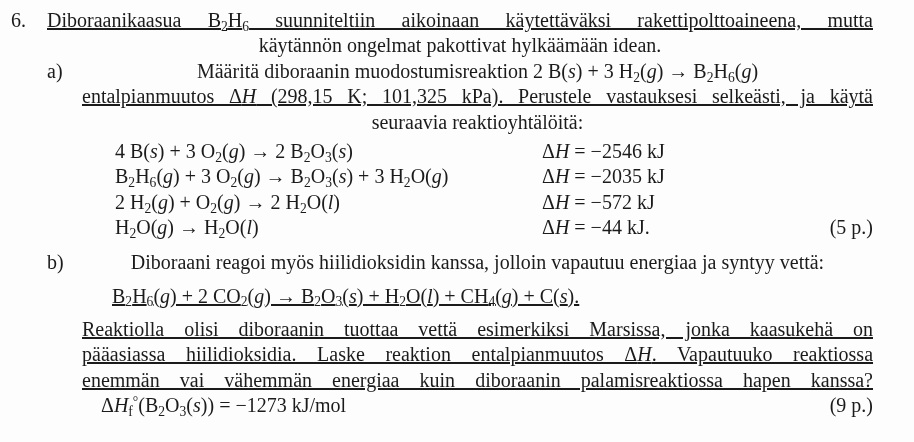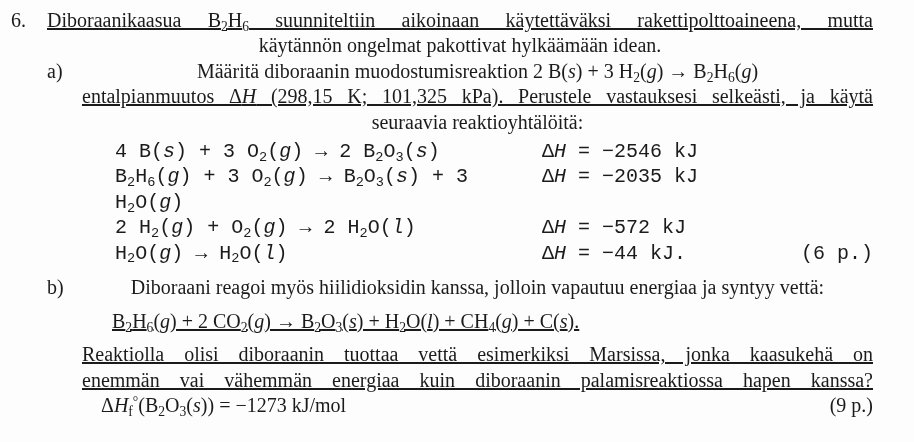--- a/index.html
+++ b/index.html
@@ -21,21 +21,21 @@
   .part { display: flex; }
   .part-letter { flex: 0 0 35px; width: 35px; }
   .part-body { flex: 1; min-width: 0; }
   .line { text-align: center; }
   .line.jl { text-align: justify; text-align-last: justify; text-justify: inter-word; text-decoration: underline; }
   sub, sup { font-size: 0.68em; line-height: 0; }
   sub { vertical-align: baseline; position: relative; top: 0.28em; }
   sup { vertical-align: baseline; position: relative; top: -0.45em; }
   i { font-style: italic; }
   .equations { margin: 4px 0 9px 0; padding-left: 33px; }
-  .eq-row { display: flex; font-family: Liberation Mono, monospace; }
+  .eq-row { display: flex; }
   .eq-reaction { flex: 0 0 427px; width: 427px; }
   .eq-dh { flex: 1; }
   .eq-points { margin-left: auto; }
   .b-equation { padding-left: 30px; margin: 8.6px 0 8px 0; text-decoration: underline; }
   .given-row { display: flex; justify-content: space-between; margin-left: 19px; }
 </style>
 </head>
 <body>
 
 <div class="page">
@@ -65,33 +65,34 @@
               <span class="eq-reaction">B<sub>2</sub>H<sub>6</sub>(<i>g</i>) + 3 O<sub>2</sub>(<i>g</i>) → B<sub>2</sub>O<sub>3</sub>(<i>s</i>) + 3 H<sub>2</sub>O(<i>g</i>)</span>
               <span class="eq-dh">Δ<i>H</i> = −2035 kJ</span>
             </div>
             <div class="eq-row">
               <span class="eq-reaction">2 H<sub>2</sub>(<i>g</i>) + O<sub>2</sub>(<i>g</i>) → 2 H<sub>2</sub>O(<i>l</i>)</span>
               <span class="eq-dh">Δ<i>H</i> = −572 kJ</span>
             </div>
             <div class="eq-row">
               <span class="eq-reaction">H<sub>2</sub>O(<i>g</i>) → H<sub>2</sub>O(<i>l</i>)</span>
               <span class="eq-dh">Δ<i>H</i> = −44 kJ.</span>
-              <span class="eq-points">(6 p.)</span>
+              <span class="eq-points">(5 p.)</span>
             </div>
           </div>
         </div>
       </div>
 
       <div class="part">
         <div class="part-letter">b)</div>
         <div class="part-body">
           <div class="line">Diboraani reagoi myös hiilidioksidin kanssa, jolloin vapautuu energiaa ja syntyy vettä:</div>
           <div class="b-equation">B<sub>2</sub>H<sub>6</sub>(<i>g</i>) + 2 CO<sub>2</sub>(<i>g</i>) → B<sub>2</sub>O<sub>3</sub>(<i>s</i>) + H<sub>2</sub>O(<i>l</i>) + CH<sub>4</sub>(<i>g</i>) + C(<i>s</i>).</div>
           <div class="para">
             <div class="line jl">Reaktiolla olisi diboraanin tuottaa vettä esimerkiksi Marsissa, jonka kaasukehä on</div>
+            <div class="line jl">pääasiassa hiilidioksidia. Laske reaktion entalpianmuutos Δ<i>H</i>. Vapautuuko reaktiossa</div>
             <div class="line jl">enemmän vai vähemmän energiaa kuin diboraanin palamisreaktiossa hapen kanssa?</div>
           </div>
           <div class="given-row">
             <span>Δ<i>H</i><sub>f</sub><sup>°</sup>(B<sub>2</sub>O<sub>3</sub>(<i>s</i>)) = −1273 kJ/mol</span>
             <span>(9 p.)</span>
           </div>
         </div>
       </div>
 
     </div>

